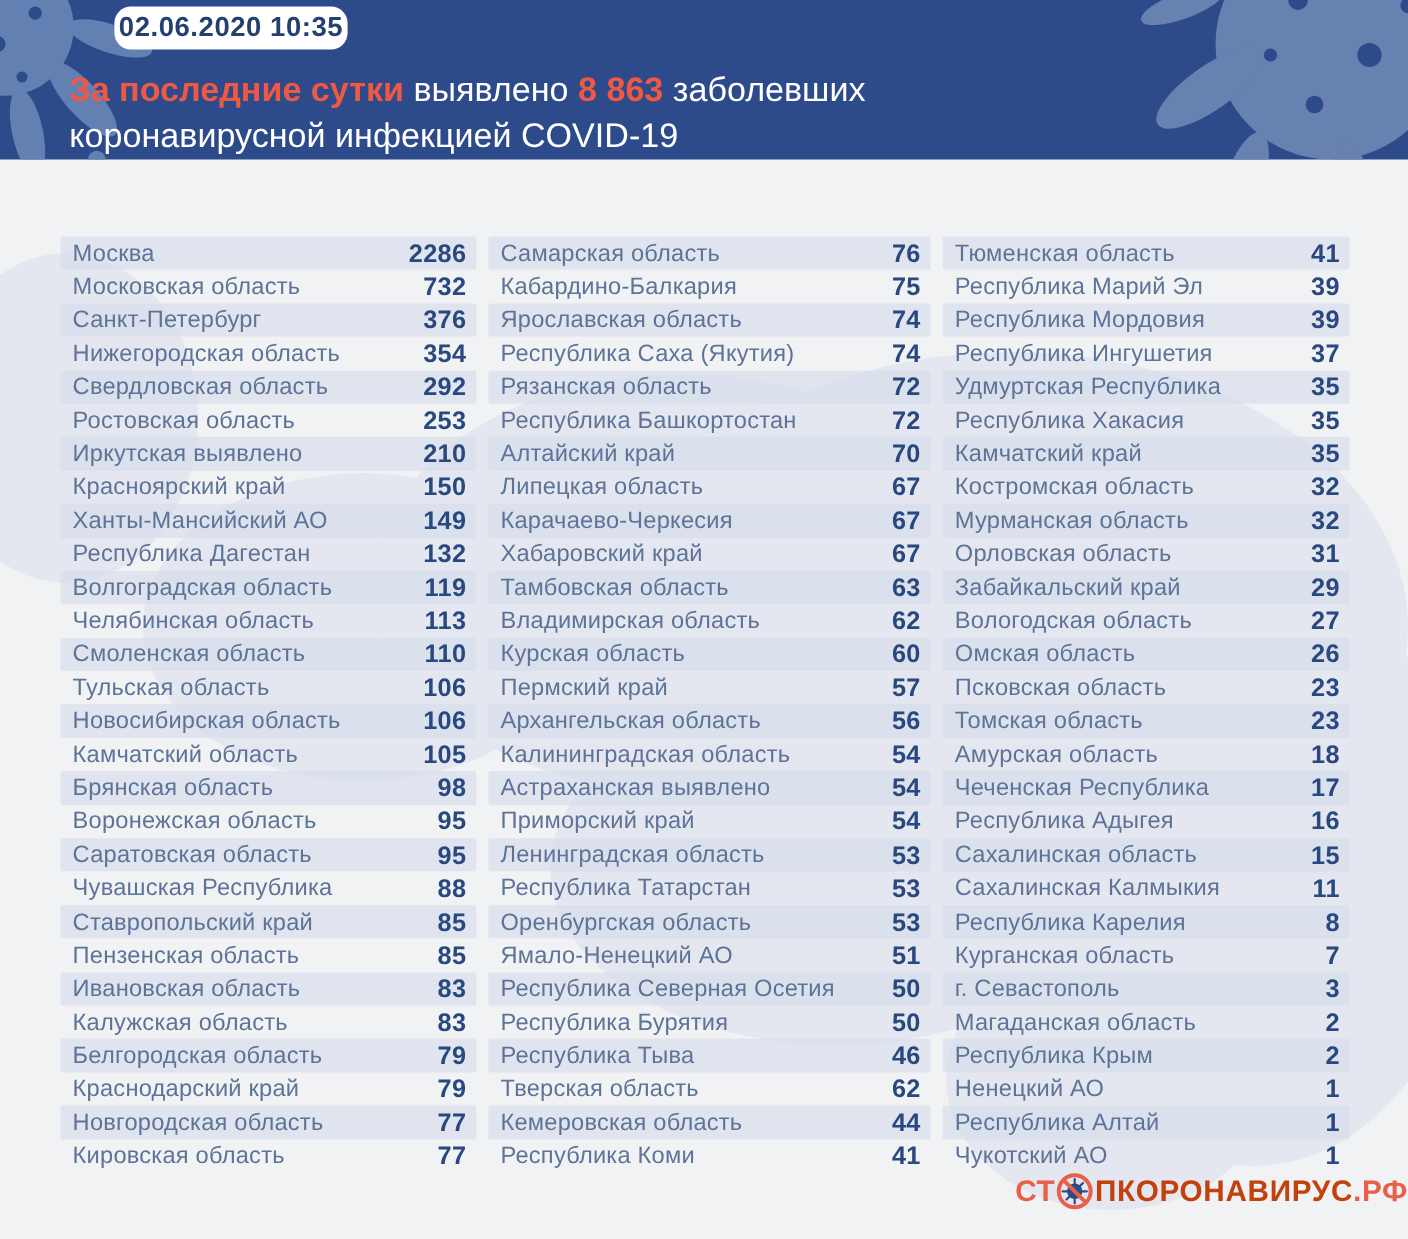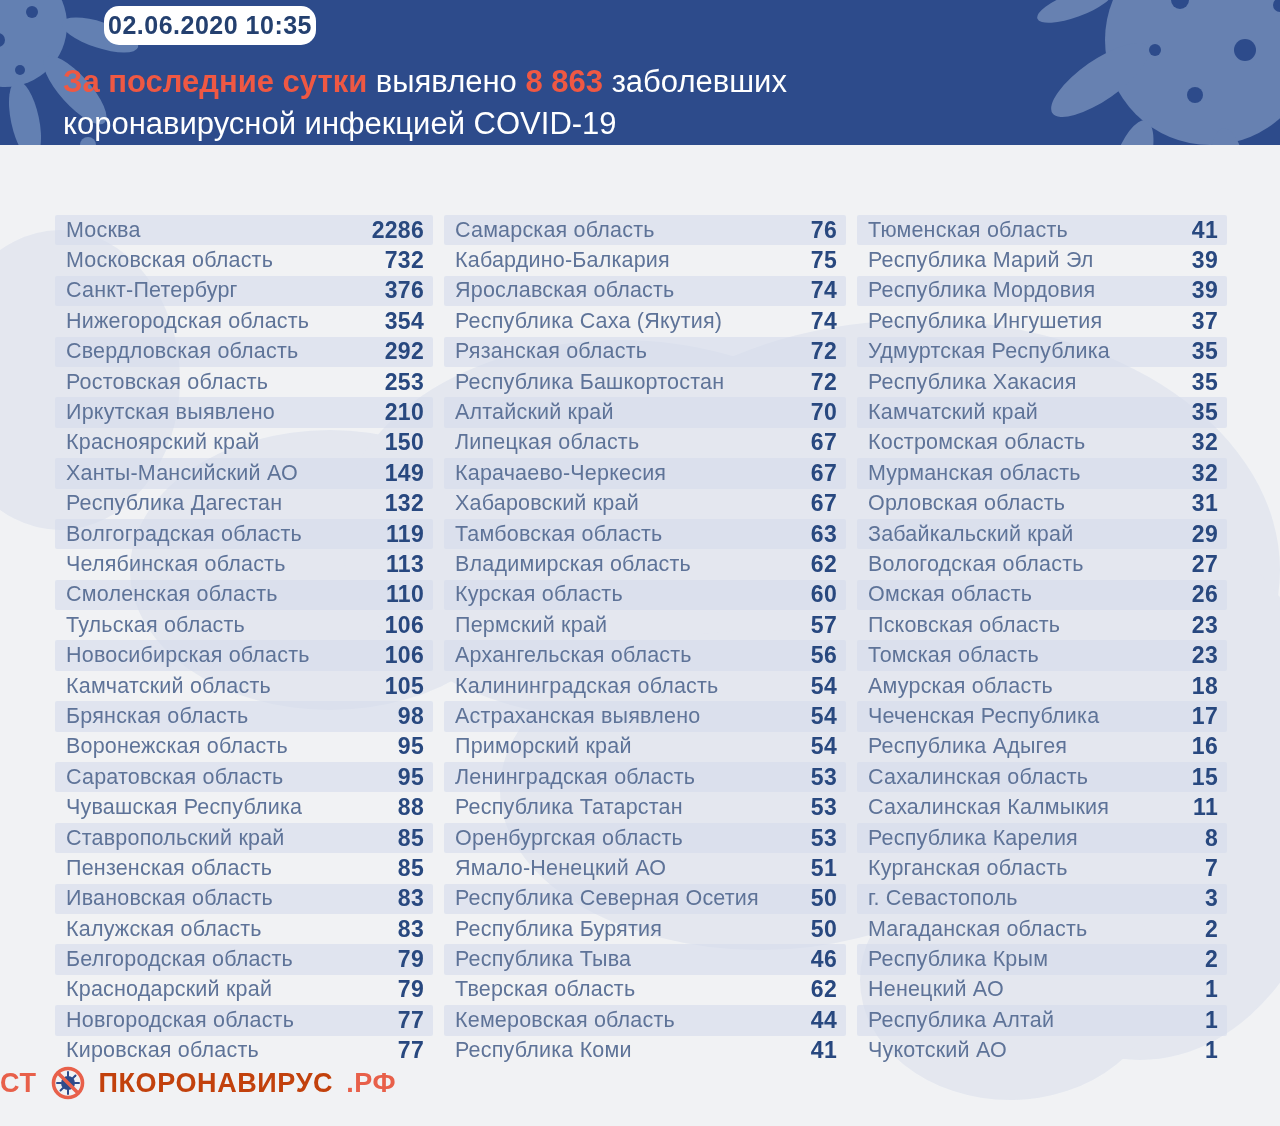--- a/index.html
+++ b/index.html
@@ -55,21 +55,21 @@
     letter-spacing:0.2px;
   }
   .rvalue{
     font-size:23px;font-weight:bold;color:#28487f;
     letter-spacing:0.3px;
   }
 
   
   .footer{
     position:absolute;left:0;right:0;top:1066px;z-index:1;
-    display:flex;justify-content:flex-start;align-items:center;gap:13px;
+    display:flex;justify-content:flex-end;align-items:center;gap:0;
   }
   .logo-txt{font-size:27px;font-weight:bold;letter-spacing:0.6px;}
   .logo-orange{color:#e8604a;}
   .logo-navy{color:#c2410c;}
   .logo-icon{margin:0 1px;display:block;}
 </style>
 </head>
 <body>
 
 <div class="page">

